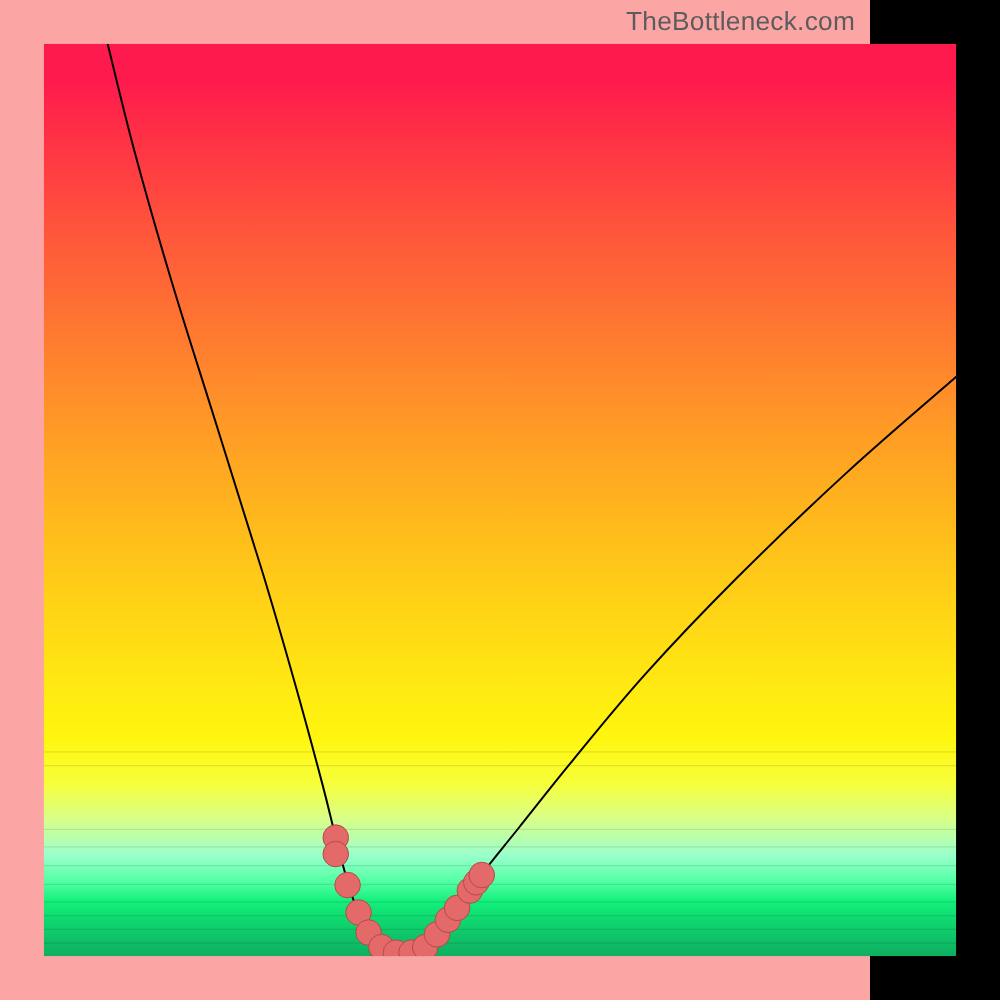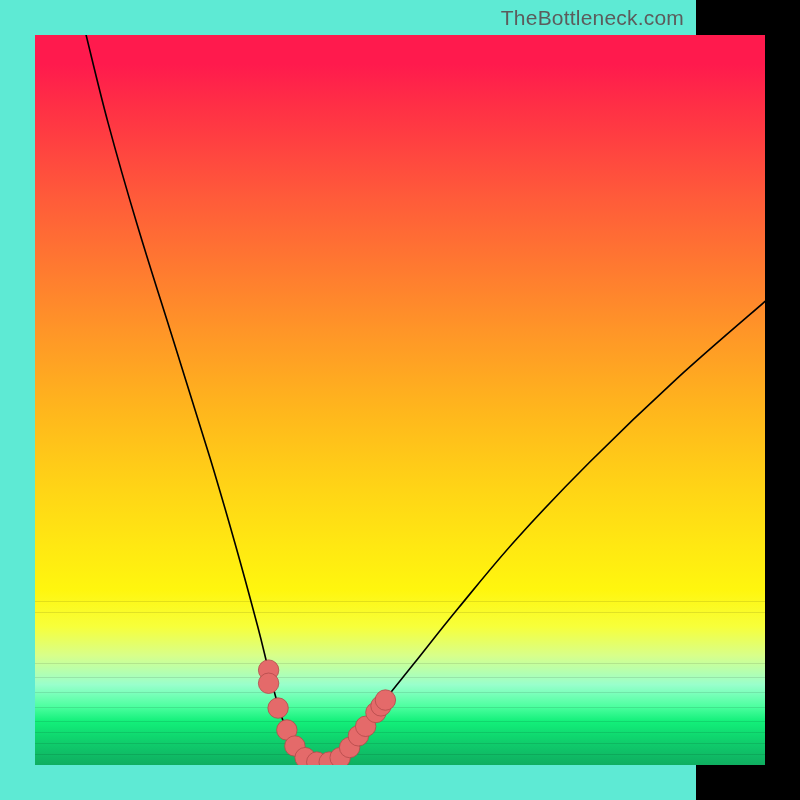--- a/index.html
+++ b/index.html
@@ -10,21 +10,21 @@
     overflow: hidden;
     background: #000;
     font-family: Arial, Helvetica, sans-serif;
   }
   .frame {
     position: absolute;
     left: 0;
     top: 0;
     width: 696px;
     height: 800px;
-    background: #5eead4;
+    background: #fca5a5;
   }
   .stage {
     position: absolute;
     left: 35px;
     top: 35px;
     width: 730px;
     height: 730px;
     overflow: hidden;
   }
   .gradient {

